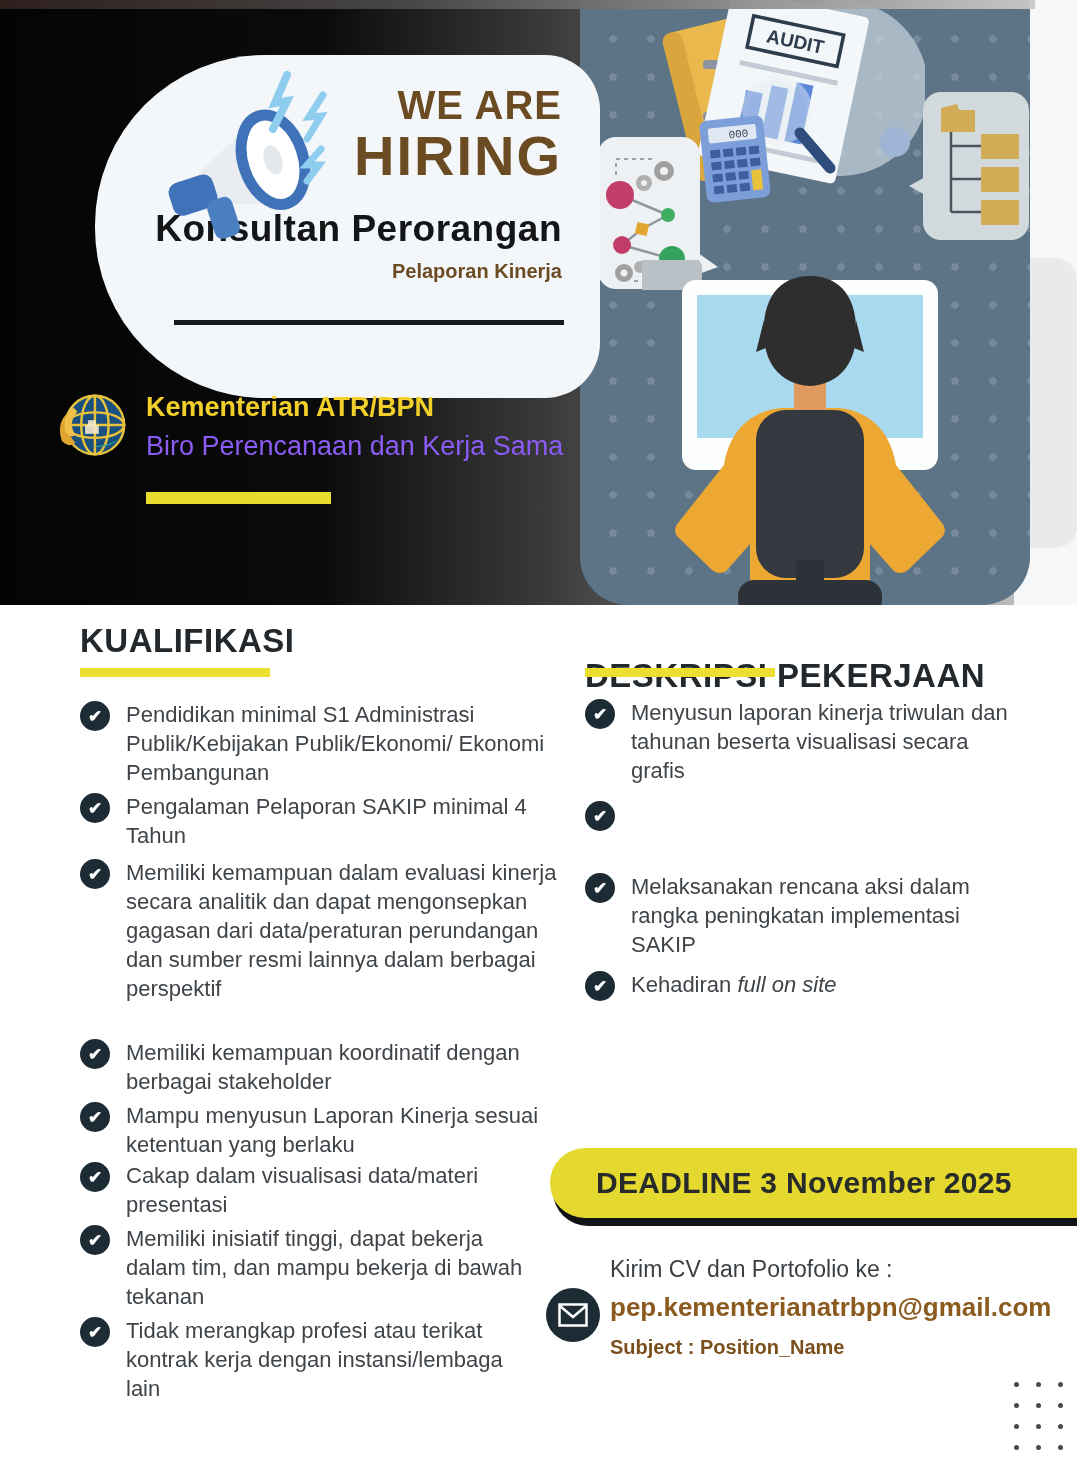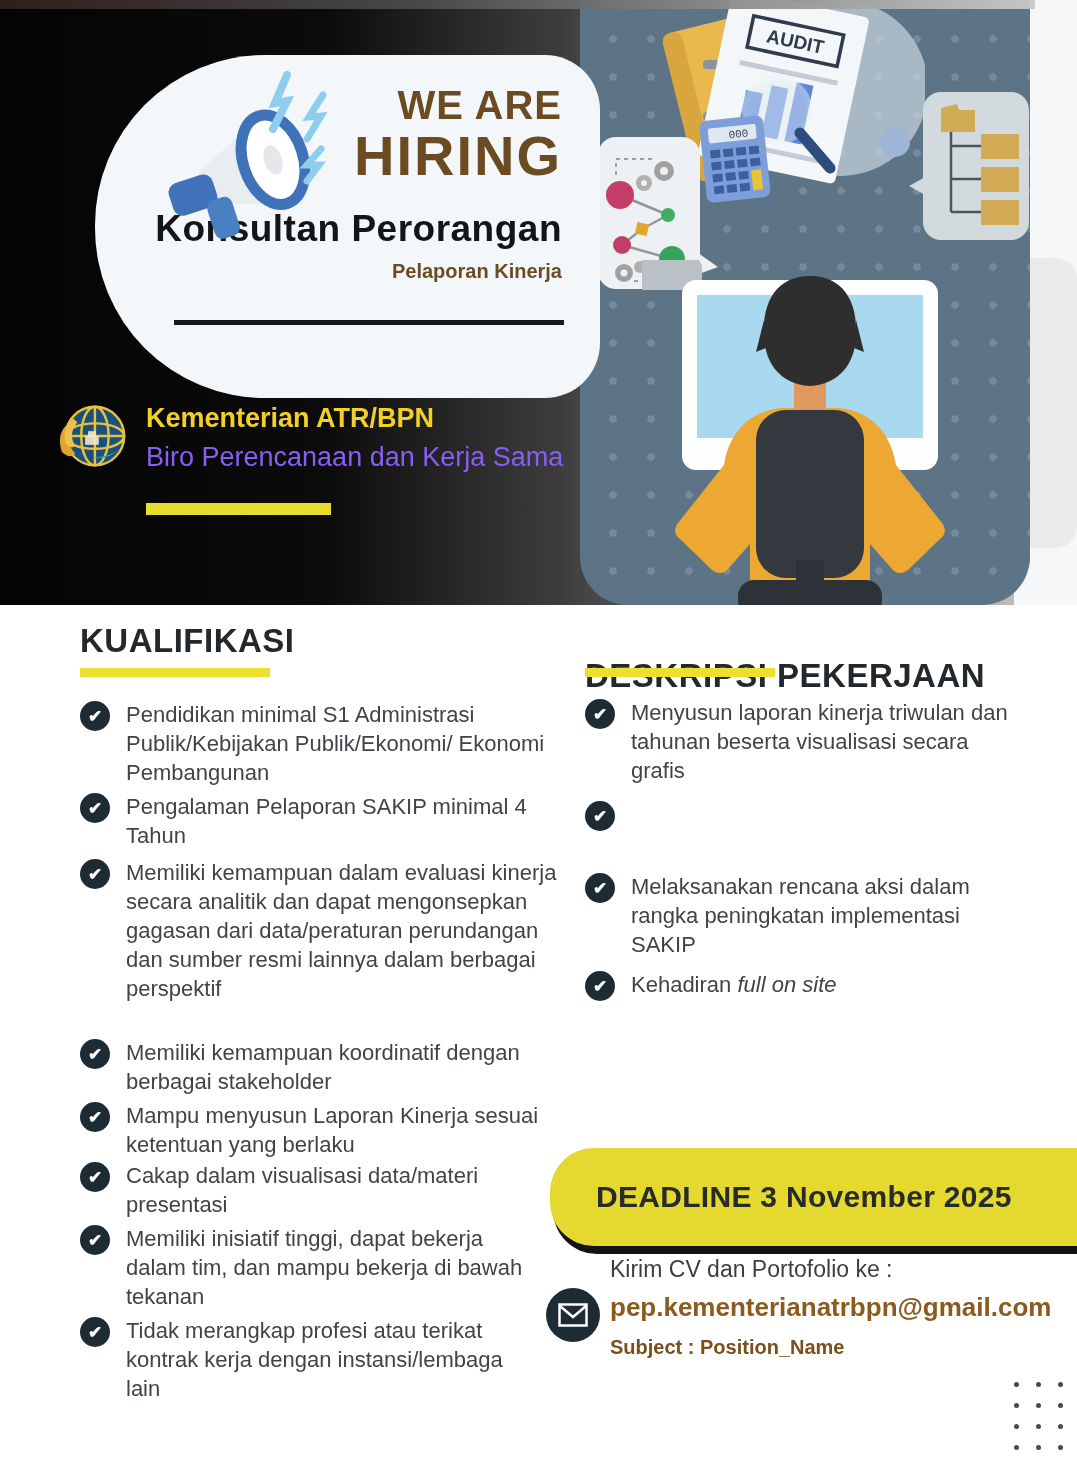--- a/index.html
+++ b/index.html
@@ -18,21 +18,21 @@
     border-radius:170px 55px 55px 170px;z-index:2;}
   .hero-text{position:absolute;right:38px;top:28px;width:430px;text-align:right;}
   .we-are{font-size:40px;font-weight:700;color:#6b4b21;letter-spacing:1px;line-height:1.1;}
   .hiring{font-size:56px;font-weight:700;color:#6b4b21;letter-spacing:2px;line-height:1.05;}
   .pos-title{font-size:37px;font-weight:700;color:#131517;margin-top:22px;letter-spacing:.5px;}
   .pos-sub{font-size:20px;font-weight:700;color:#6b4b21;margin-top:10px;}
   .hero-underline{position:absolute;right:36px;top:265px;width:390px;height:5px;background:#17191b;}
 
   .megaphone{position:absolute;left:14px;top:-8px;z-index:3;}
 
-  .org-block{position:absolute;left:50px;top:397px;z-index:2;display:flex;align-items:flex-start;}
+  .org-block{position:absolute;left:50px;top:386px;z-index:2;display:flex;align-items:flex-start;}
   .org-logo{width:82px;height:82px;margin-right:14px;}
   .org-name{font-size:27px;font-weight:700;color:#f2d029;margin-top:6px;}
   .org-unit{font-size:27px;font-weight:400;color:#8b5cf6;margin-top:8px;}
   .org-bar{width:185px;height:12px;background:#e8dc2e;margin-top:30px;}
 
   .panel{position:absolute;left:580px;top:0;width:450px;height:605px;background:#5d7386;
     border-radius:0 0 48px 48px;overflow:hidden;z-index:1;
     background-image:radial-gradient(#778a9c 3.5px,rgba(0,0,0,0) 4px);background-size:38px 38px;background-position:14px 20px;}
   .panel svg{position:absolute;}
 
@@ -40,21 +40,21 @@
   .section-heading{position:absolute;font-size:33px;font-weight:700;color:#23282c;letter-spacing:.5px;}
   .heading-underline{position:absolute;height:9px;width:190px;background:#ecdf2f;}
 
   .bullet{position:absolute;display:flex;align-items:flex-start;}
   .check{flex:0 0 auto;width:30px;height:30px;border-radius:50%;background:#1d2b35;color:#ffffff;
     display:flex;align-items:center;justify-content:center;font-size:17px;font-weight:700;margin-top:1px;}
   .btext{margin:0 0 0 16px;font-size:22px;line-height:29px;color:#3f4449;}
   .it{font-style:italic;}
 
   
-  .deadline{position:absolute;left:550px;top:1148px;width:527px;height:98px;background:#e5d930;
+  .deadline{position:absolute;left:550px;top:1148px;width:527px;height:70px;background:#e5d930;
     border-radius:44px 0 0 44px;box-shadow:3px 8px 0 #111417;display:flex;align-items:center;z-index:2;}
   .deadline-label{font-size:30px;font-weight:700;color:#272b2a;margin-left:46px;letter-spacing:.3px;}
 
   .contact-cta{position:absolute;left:610px;top:1256px;font-size:23px;color:#3a3f44;}
   .email-badge{position:absolute;left:546px;top:1288px;width:54px;height:54px;border-radius:50%;
     background:#1d2b35;display:flex;align-items:center;justify-content:center;}
   .contact-email{position:absolute;left:610px;top:1292px;font-size:26px;font-weight:700;color:#8a5a1e;}
   .contact-subject{position:absolute;left:610px;top:1336px;font-size:20px;font-weight:700;color:#7a4f1c;}
 
   .dots{position:absolute;left:1014px;top:1382px;display:grid;grid-template-columns:repeat(3,1fr);

